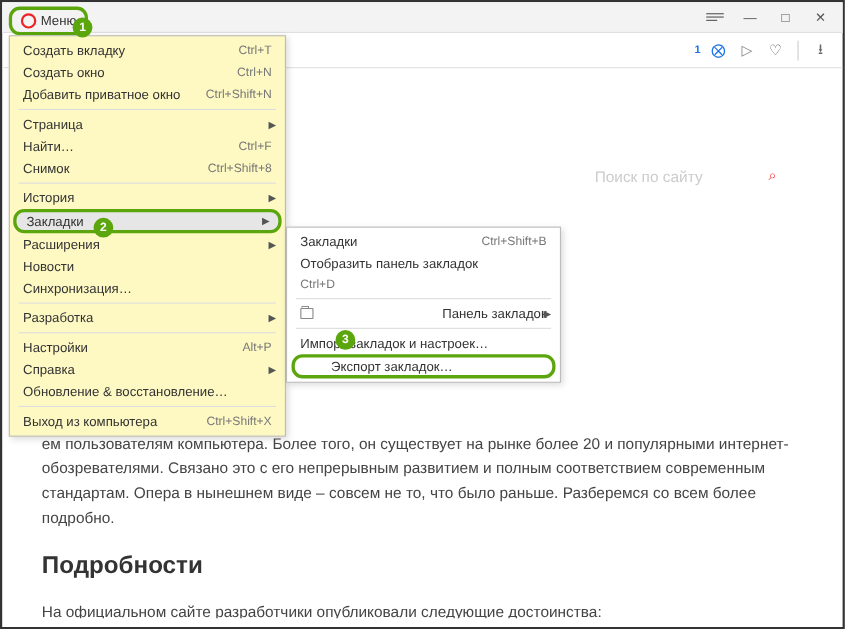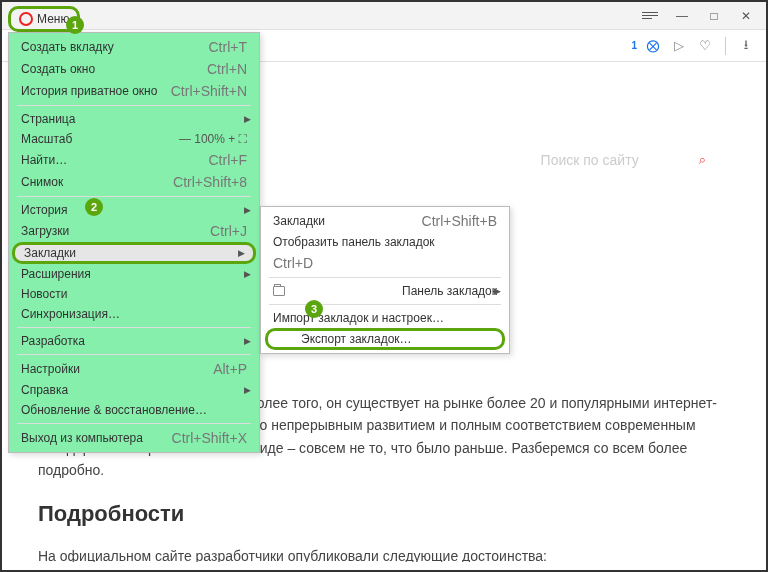--- a/index.html
+++ b/index.html
@@ -12,24 +12,24 @@
   .step-badge { position: absolute; width: 18px; height: 18px; border-radius: 50%; background: #5ca60d; color: #fff; font-weight: bold; font-size: 11px; display: flex; align-items: center; justify-content: center; z-index: 100; }
   .badge1 { left: 64px; top: 14px; }
   .badge2 { left: 83px; top: 196px; }
   .badge3 { left: 303px; top: 298px; }
   .win-ctrl { width: 32px; height: 26px; display: flex; align-items: center; justify-content: center; color: #555; }
   .win-sidepanel-icon { width: 16px; display: flex; flex-direction: column; gap: 2px; }
   .win-sidepanel-icon span { height: 1px; background: #555; }
   .toolbar { height: 32px; display: flex; align-items: center; justify-content: flex-end; padding: 0 10px; gap: 6px; border-bottom: 1px solid #e0e0e0; }
   .tool-icon { width: 20px; height: 20px; display:flex; align-items:center; justify-content:center; color:#666; font-size:13px; }
   .badge-num { font-size:10px; color:#1a73e8; font-weight:bold; }
-  .main-menu { position: absolute; left: 6px; top: 30px; width: 252px; background: #86efac; border: 1px solid #bbb; box-shadow: 2px 2px 6px rgba(0,0,0,0.15); z-index: 50; padding: 3px 0; }
+  .main-menu { position: absolute; left: 6px; top: 30px; width: 252px; background: #fef9c3; border: 1px solid #bbb; box-shadow: 2px 2px 6px rgba(0,0,0,0.15); z-index: 50; padding: 3px 0; }
   .menu-item { display: flex; justify-content: space-between; align-items: center; padding: 3px 12px; color: #333; position: relative; }
   .menu-item .lbl { white-space: nowrap; }
-  .menu-item .shortcut { color: #777; font-size: 14px; }
+  .menu-item .shortcut { color: #777; font-size: 11px; }
   .menu-item .arrow { position: absolute; right: 8px; color: #555; font-size: 9px; }
   .menu-item.hl { border: 3px solid #5ca60d; border-radius: 10px; margin: 0 3px; padding: 1px 9px; }
   .menu-item.hover { background: #e6e6e6; }
   .menu-sep { height: 1px; background: #ddd; margin: 3px 8px; }
   .zoom-val { display:flex; align-items:center; gap:6px; color:#555; font-size:12px; }
   .submenu { position: absolute; left: 258px; top: 204px; width: 250px; background: #fff; border: 1px solid #bbb; box-shadow: 2px 2px 6px rgba(0,0,0,0.15); z-index: 60; padding: 3px 0; }
   .submenu .menu-item.hl { margin: 0 4px; padding-left: 33px; }
   .folder-icon { width:12px; height:10px; border:1px solid #888; border-radius:1px; margin-right:6px; position:relative; }
   .folder-icon::before { content:""; position:absolute; top:-3px; left:0; width:5px; height:2px; border:1px solid #888; border-bottom:none; border-radius:1px 1px 0 0; }
   .page-content { position: absolute; left: 8px; right: 8px; top: 60px; bottom: 8px; overflow: hidden; padding: 10px 28px; color: #444; font-size: 14px; line-height: 1.6; z-index: 1; }
@@ -77,48 +77,40 @@
   <div class="main-menu" id="main-menu">
       <div class="menu-item">
         <span class="lbl">Создать вкладку</span>
         <span class="shortcut">Ctrl+T</span>
       </div>
       <div class="menu-item">
         <span class="lbl">Создать окно</span>
         <span class="shortcut">Ctrl+N</span>
       </div>
       <div class="menu-item">
-        <span class="lbl">История приватное окно</span>
+        <span class="lbl">Добавить приватное окно</span>
         <span class="shortcut">Ctrl+Shift+N</span>
       </div>
       <div class="menu-sep"></div>
       <div class="menu-item">
         <span class="lbl">Страница</span>
         <span class="arrow">▶</span>
-      </div>
-      <div class="menu-item">
-        <span class="lbl">Масштаб</span>
-        <span class="zoom-val">— 100% + ⛶</span>
       </div>
       <div class="menu-item">
         <span class="lbl">Найти…</span>
         <span class="shortcut">Ctrl+F</span>
       </div>
       <div class="menu-item">
         <span class="lbl">Снимок</span>
         <span class="shortcut">Ctrl+Shift+8</span>
       </div>
       <div class="menu-sep"></div>
       <div class="menu-item">
         <span class="lbl">История</span>
         <span class="arrow">▶</span>
-      </div>
-      <div class="menu-item">
-        <span class="lbl">Загрузки</span>
-        <span class="shortcut">Ctrl+J</span>
       </div>
       <div class="menu-item hl hover">
         <span class="lbl">Закладки</span>
         <span class="arrow">▶</span>
       </div>
       <div class="menu-item">
         <span class="lbl">Расширения</span>
         <span class="arrow">▶</span>
       </div>
       <div class="menu-item">

